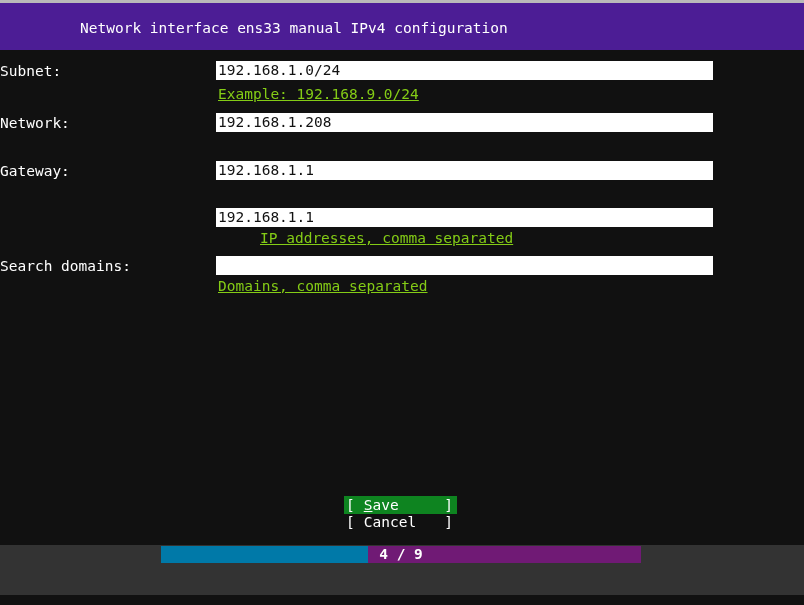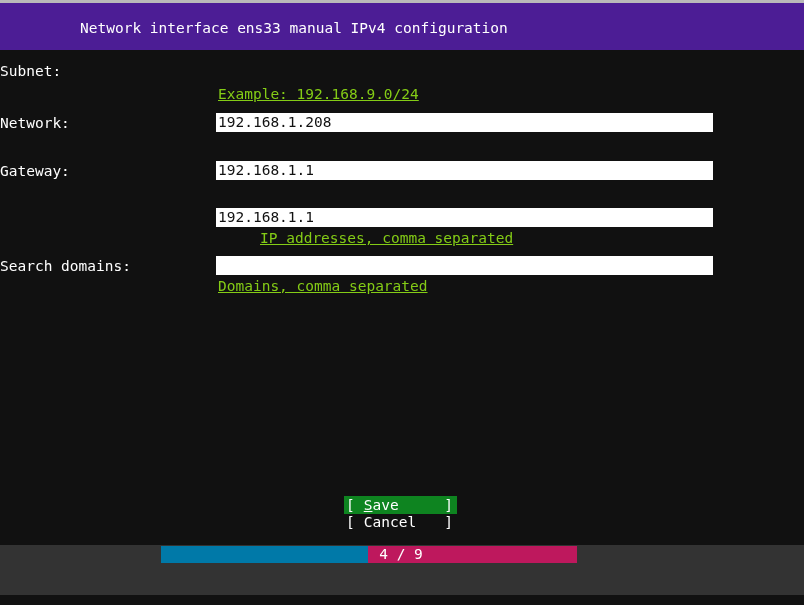--- a/index.html
+++ b/index.html
@@ -138,24 +138,25 @@
     left: 0;
     top: 545px;
     width: 804px;
     height: 50px;
     background: #333333;
   }
   #progress {
     position: absolute;
     left: 161px;
     top: 546px;
-    width: 416px;
+    width: 480px;
     height: 17px;
-    background: #be185d;
+    background: #701a75;
     overflow: hidden;
+    font-weight: bold;
   }
   #progress-fill {
     position: absolute;
     left: 0; top: 0;
     height: 17px;
     width: 207px;
     background: #0079a8;
   }
   #progress-text {
     position: absolute;
@@ -185,20 +186,21 @@
   <div id="right-rail"></div>
 
   <div id="header">
     <div id="header-title">Network interface ens33 manual IPv4 configuration</div>
   </div>
 
   <div id="body">
 
     <div class="field-row" style="top:14px;">
       <div class="field-label">Subnet:</div>
+      <input class="field-input" type="text" value="192.168.1.0/24" style="">
     </div>
     <div class="field-hint" style="top:37px;">Example: 192.168.9.0/24</div>
 
     <div class="field-row" style="top:66px;">
       <div class="field-label">Network:</div>
       <input class="field-input" type="text" value="192.168.1.208" style="">
     </div>
 
     <div class="field-row" style="top:114px;">
       <div class="field-label">Gateway:</div>

